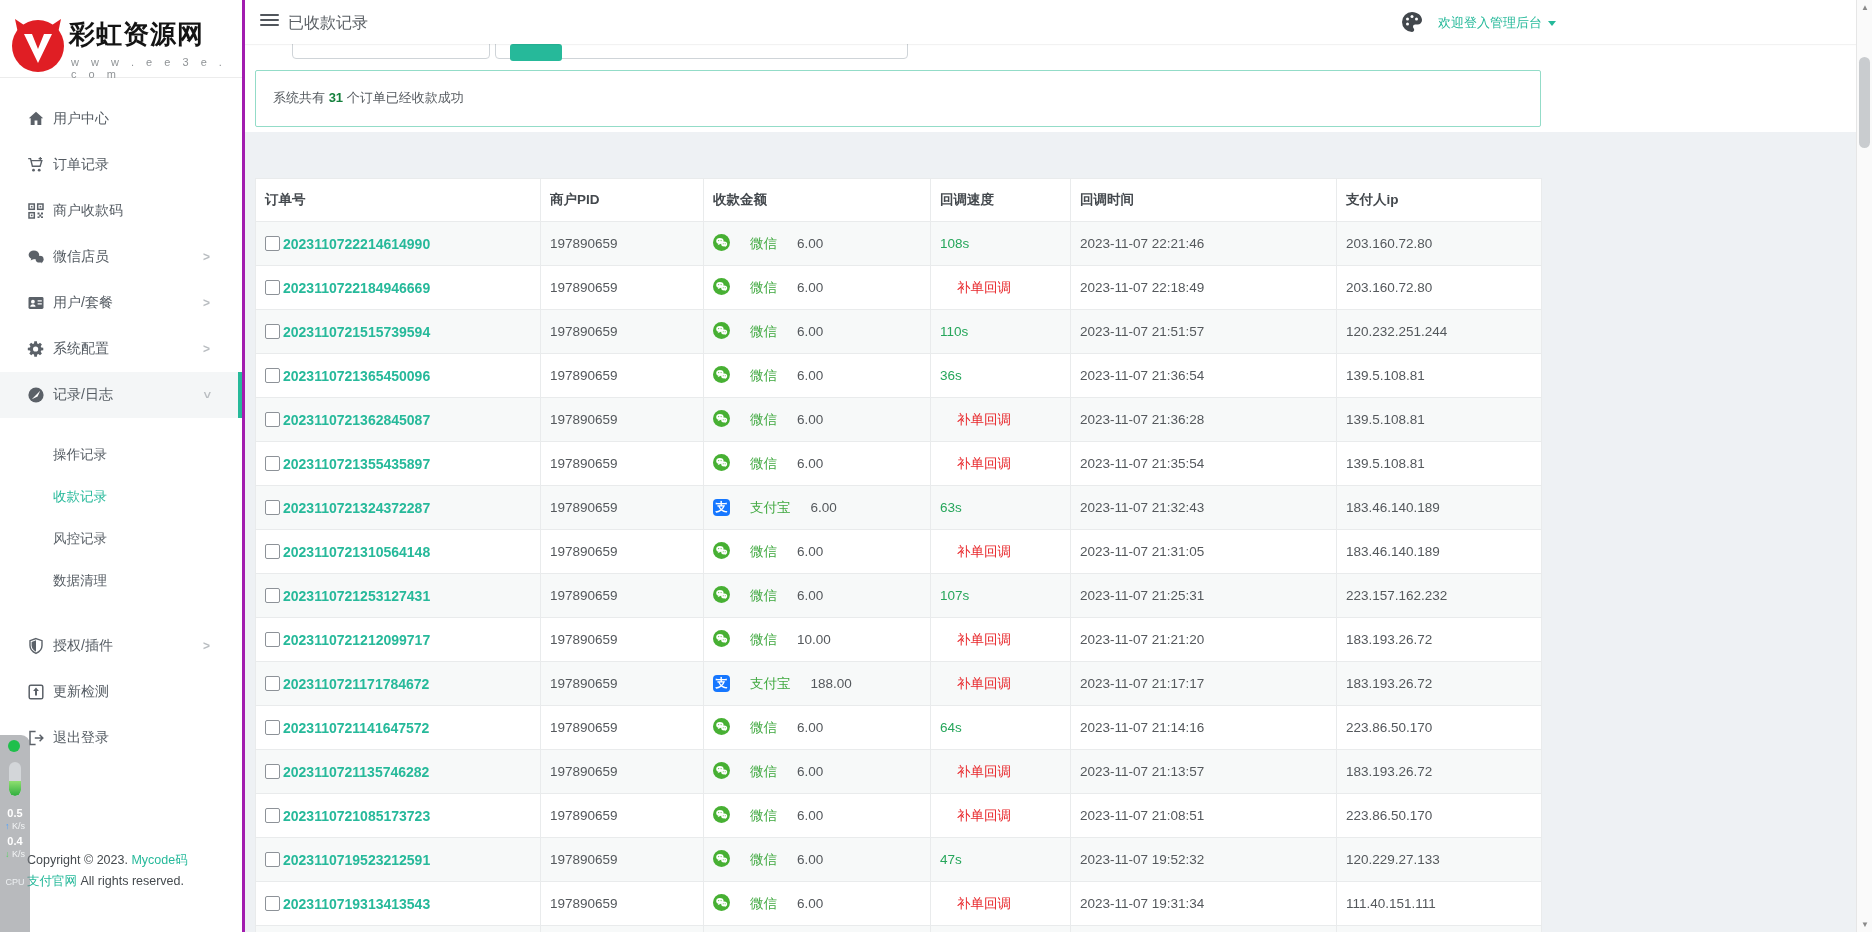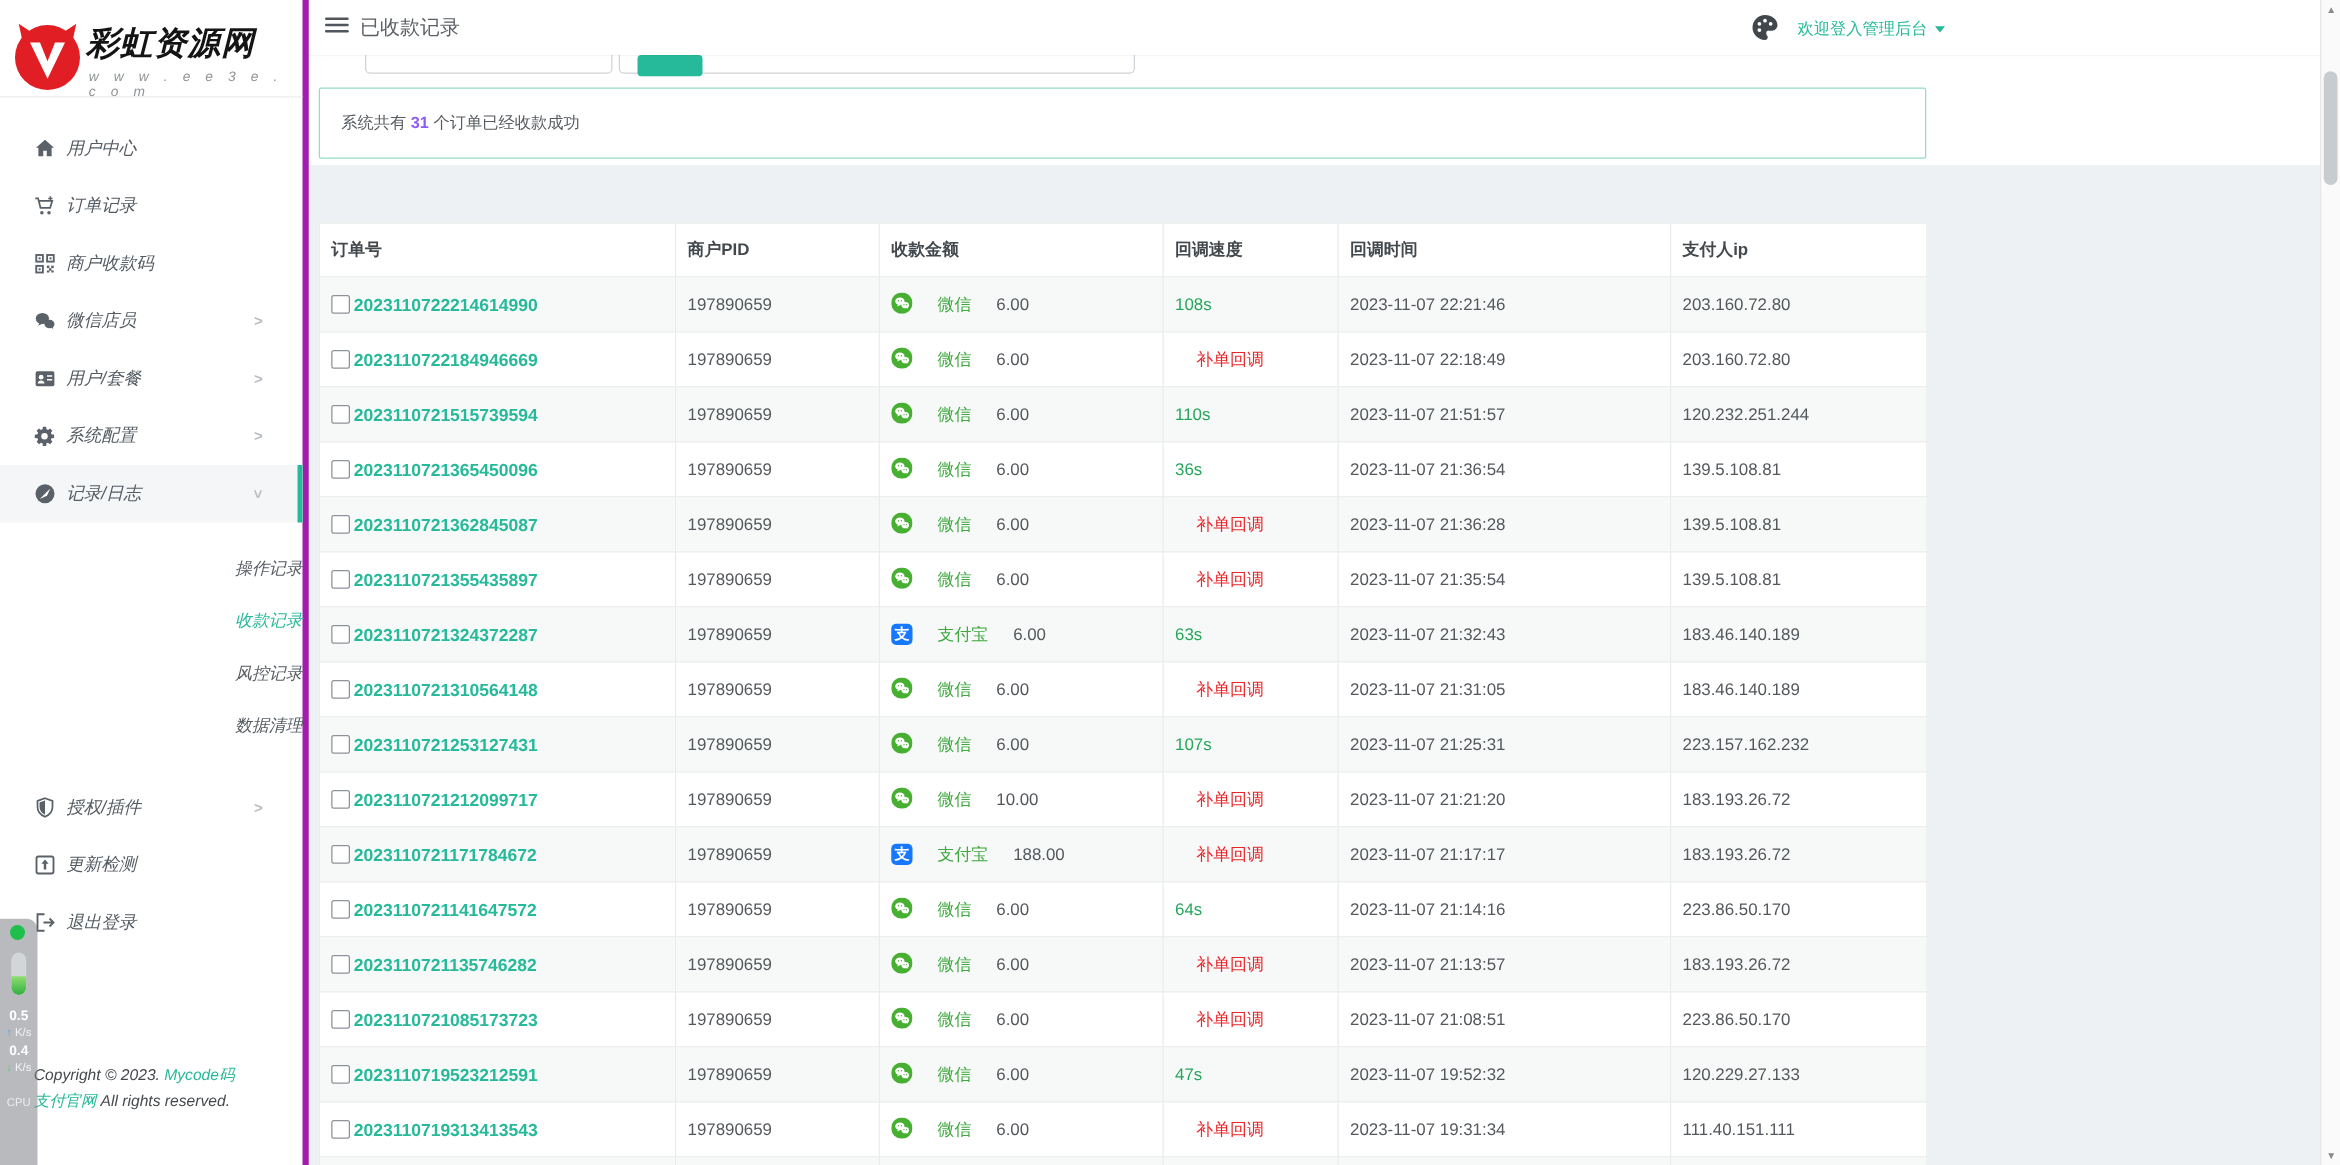--- a/index.html
+++ b/index.html
@@ -24,21 +24,21 @@
 
   .cut-input{position:absolute;background:#fff;border:1px solid #cfd4d8;border-radius:4px;z-index:3;}
   #cut-input-1{left:292px;top:30px;width:196px;height:27px;}
   #cut-input-2{left:495px;top:30px;width:411px;height:27px;}
   #search-btn{left:510px;top:44px;width:52px;height:17px;background:#26b99a;border:none;
     border-radius:3px;z-index:4;cursor:pointer;}
 
   #alert-box{left:255px;top:70px;width:1284px;height:55px;background:#fff;
     border:1px solid #93dcc8;border-radius:2px;z-index:3;}
   #alert-box .txt{margin:18px 0 0 17px;font-size:13px;color:#565b60;}
-  #alert-box b{font-weight:700;color:#8b5cf6;}
+  #alert-box b{font-weight:700;color:#15803d;}
 
   
   #table-wrap{left:255px;top:178px;width:1286px;z-index:3;}
   table{border-collapse:collapse;table-layout:fixed;width:1286px;background:#fff;
     font-size:13.5px;color:#54585c;}
   th,td{border:1px solid #e9ebec;padding:0 0 0 9px;text-align:left;overflow:hidden;white-space:nowrap;}
   th{height:42px;font-weight:700;color:#43484d;font-size:13.5px;background:#fff;}
   td{height:43px;}
   tr.odd td{background:#f7f9f9;}
   tr.even td{background:#fff;}
@@ -48,34 +48,34 @@
   .order-link{color:#26b99a;font-weight:700;font-size:14px;text-decoration:none;cursor:pointer;}
   .pay{display:flex;align-items:center;gap:20px;}
   .pay .chan{color:#3fa83f;}
   .ali-ic{display:inline-block;width:17px;height:17px;background:#1677ff;color:#fff;border-radius:4px;
     font-size:12px;line-height:17px;text-align:center;font-weight:700;flex:none;}
   .speed-ok{color:#26a65b;}
   .speed-resend{color:#e8262a;margin-left:17px;}
 
   
   #sidebar{left:0;top:0;width:242px;height:932px;background:#fff;z-index:20;
-    border-right:5px solid #a21caf;font-style:italic;}
+    border-right:3px solid #a21caf;}
   #logo-block{position:absolute;left:0;top:0;width:242px;height:77px;border-bottom:1px solid #ececec;}
   #logo-mark{position:absolute;left:11px;top:17px;}
   #brand-title{position:absolute;left:69px;top:17px;font-size:26px;font-weight:700;color:#141414;
     letter-spacing:1px;font-family:"Liberation Serif","DejaVu Serif",serif;}
   #brand-sub{position:absolute;left:71px;top:56px;font-size:11px;color:#8f9396;letter-spacing:4.5px;}
   #nav{position:absolute;left:0;top:96px;width:242px;}
   .nav-item{position:relative;height:46px;display:flex;align-items:center;cursor:pointer;color:#545b62;font-size:14px;}
   .nav-item .ic{position:absolute;left:26px;width:20px;height:20px;display:flex;align-items:center;justify-content:center;}
   .nav-item .lbl{position:absolute;left:53px;}
   .nav-item .chev{position:absolute;right:32px;color:#b9bdc1;font-size:12px;font-weight:700;}
   .nav-item .chev.down{transform:rotate(90deg);}
   .nav-item.active{background:#f4f6f7;box-shadow:inset -4px 0 0 #26b99a;}
-  #subnav{padding:16px 0 16px 0;text-align:right;}
+  #subnav{padding:16px 0 16px 0;}
   .sub-item{height:42px;line-height:42px;padding-left:53px;font-size:13.5px;color:#565d64;cursor:pointer;}
   .sub-item.active{color:#26b99a;}
   #nav2{margin-top:5px;}
   #copyright{position:absolute;left:27px;top:850px;width:170px;font-size:12.5px;line-height:21px;color:#454a4e;}
   #copyright a{color:#26b99a;text-decoration:none;cursor:pointer;}
 
   
   #monitor{left:0;top:735px;width:30px;height:230px;background:rgba(125,130,135,.55);
     border-radius:0 9px 9px 0;z-index:30;color:#fff;text-align:center;}
   #mon-dot{position:absolute;left:8px;top:5px;width:12px;height:12px;border-radius:50%;background:#1fbf4b;}

